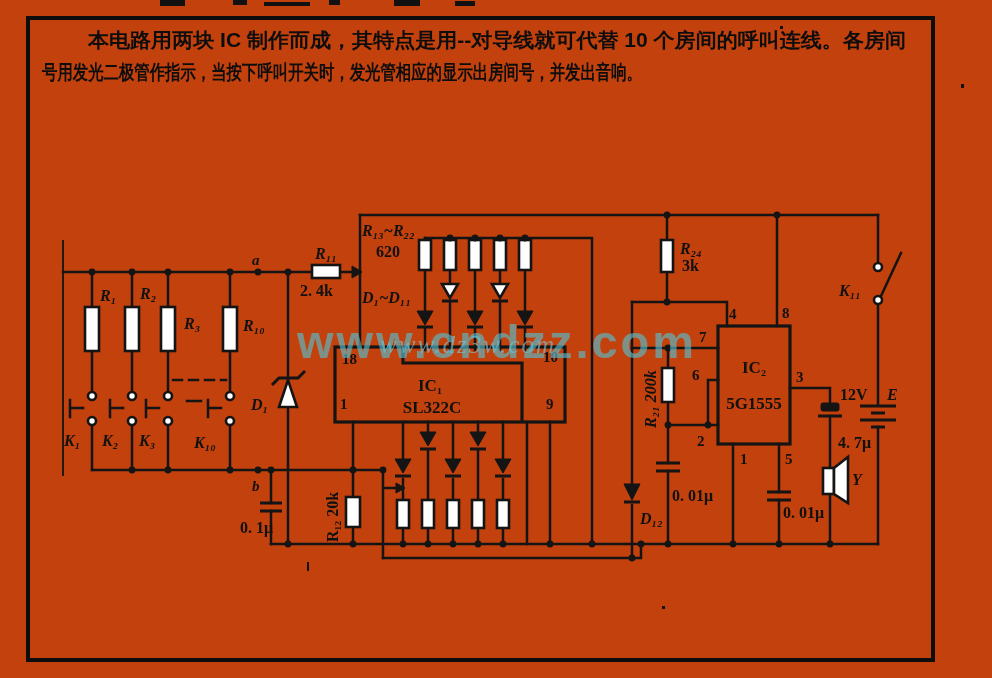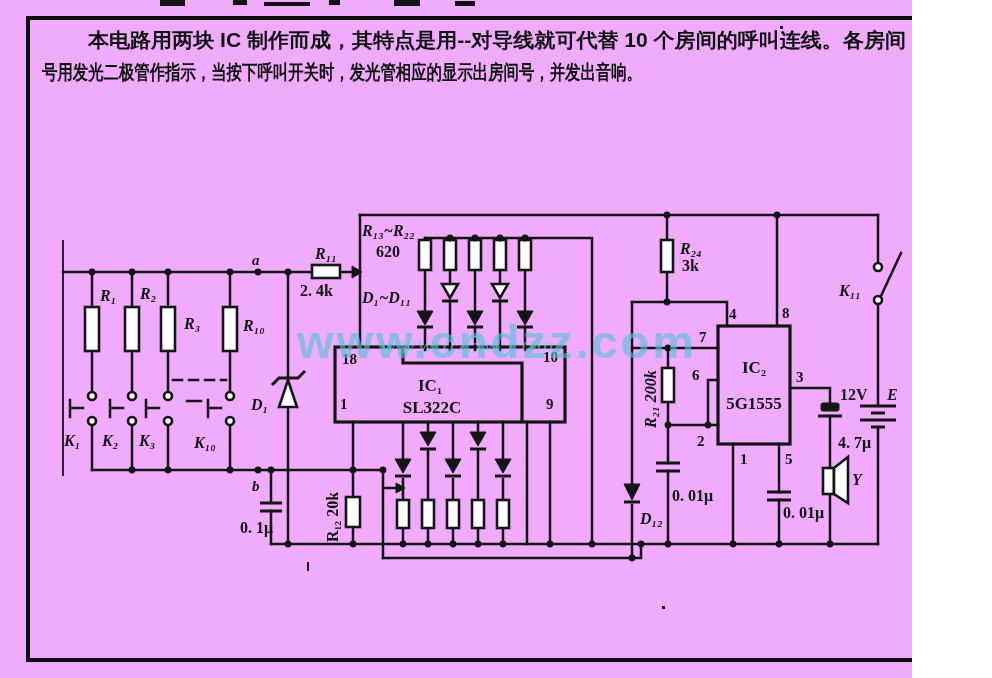--- a/index.html
+++ b/index.html
@@ -1,16 +1,16 @@
 <!DOCTYPE html>
 <html><head>
 <meta charset="utf-8">
 <style>
   html,body { margin:0; padding:0; background:#ffffff; }
-  .stage { position:relative; width:912px; height:678px; background:#f0abfc; overflow:hidden;
+  .stage { position:relative; width:992px; height:678px; background:#c2410c; overflow:hidden;
            font-family:"Liberation Serif", serif; }
   svg { position:absolute; left:0; top:0; }
   .wire   { stroke:#141414; stroke-width:2.5; fill:none; stroke-linecap:square; }
   .thin   { stroke:#141414; stroke-width:1.8; fill:none; }
   .thick  { stroke:#141414; stroke-width:3.2; fill:none; }
   .border { stroke:#0d0d0d; stroke-width:4; fill:none; }
   .body   { fill:#ffffff; stroke:#141414; stroke-width:2.6; }
   .dot    { fill:#141414; stroke:none; }
   .dfill  { fill:#141414; stroke:#141414; stroke-width:1; }
   .dopen  { fill:#ffffff; stroke:#141414; stroke-width:2.6; }

